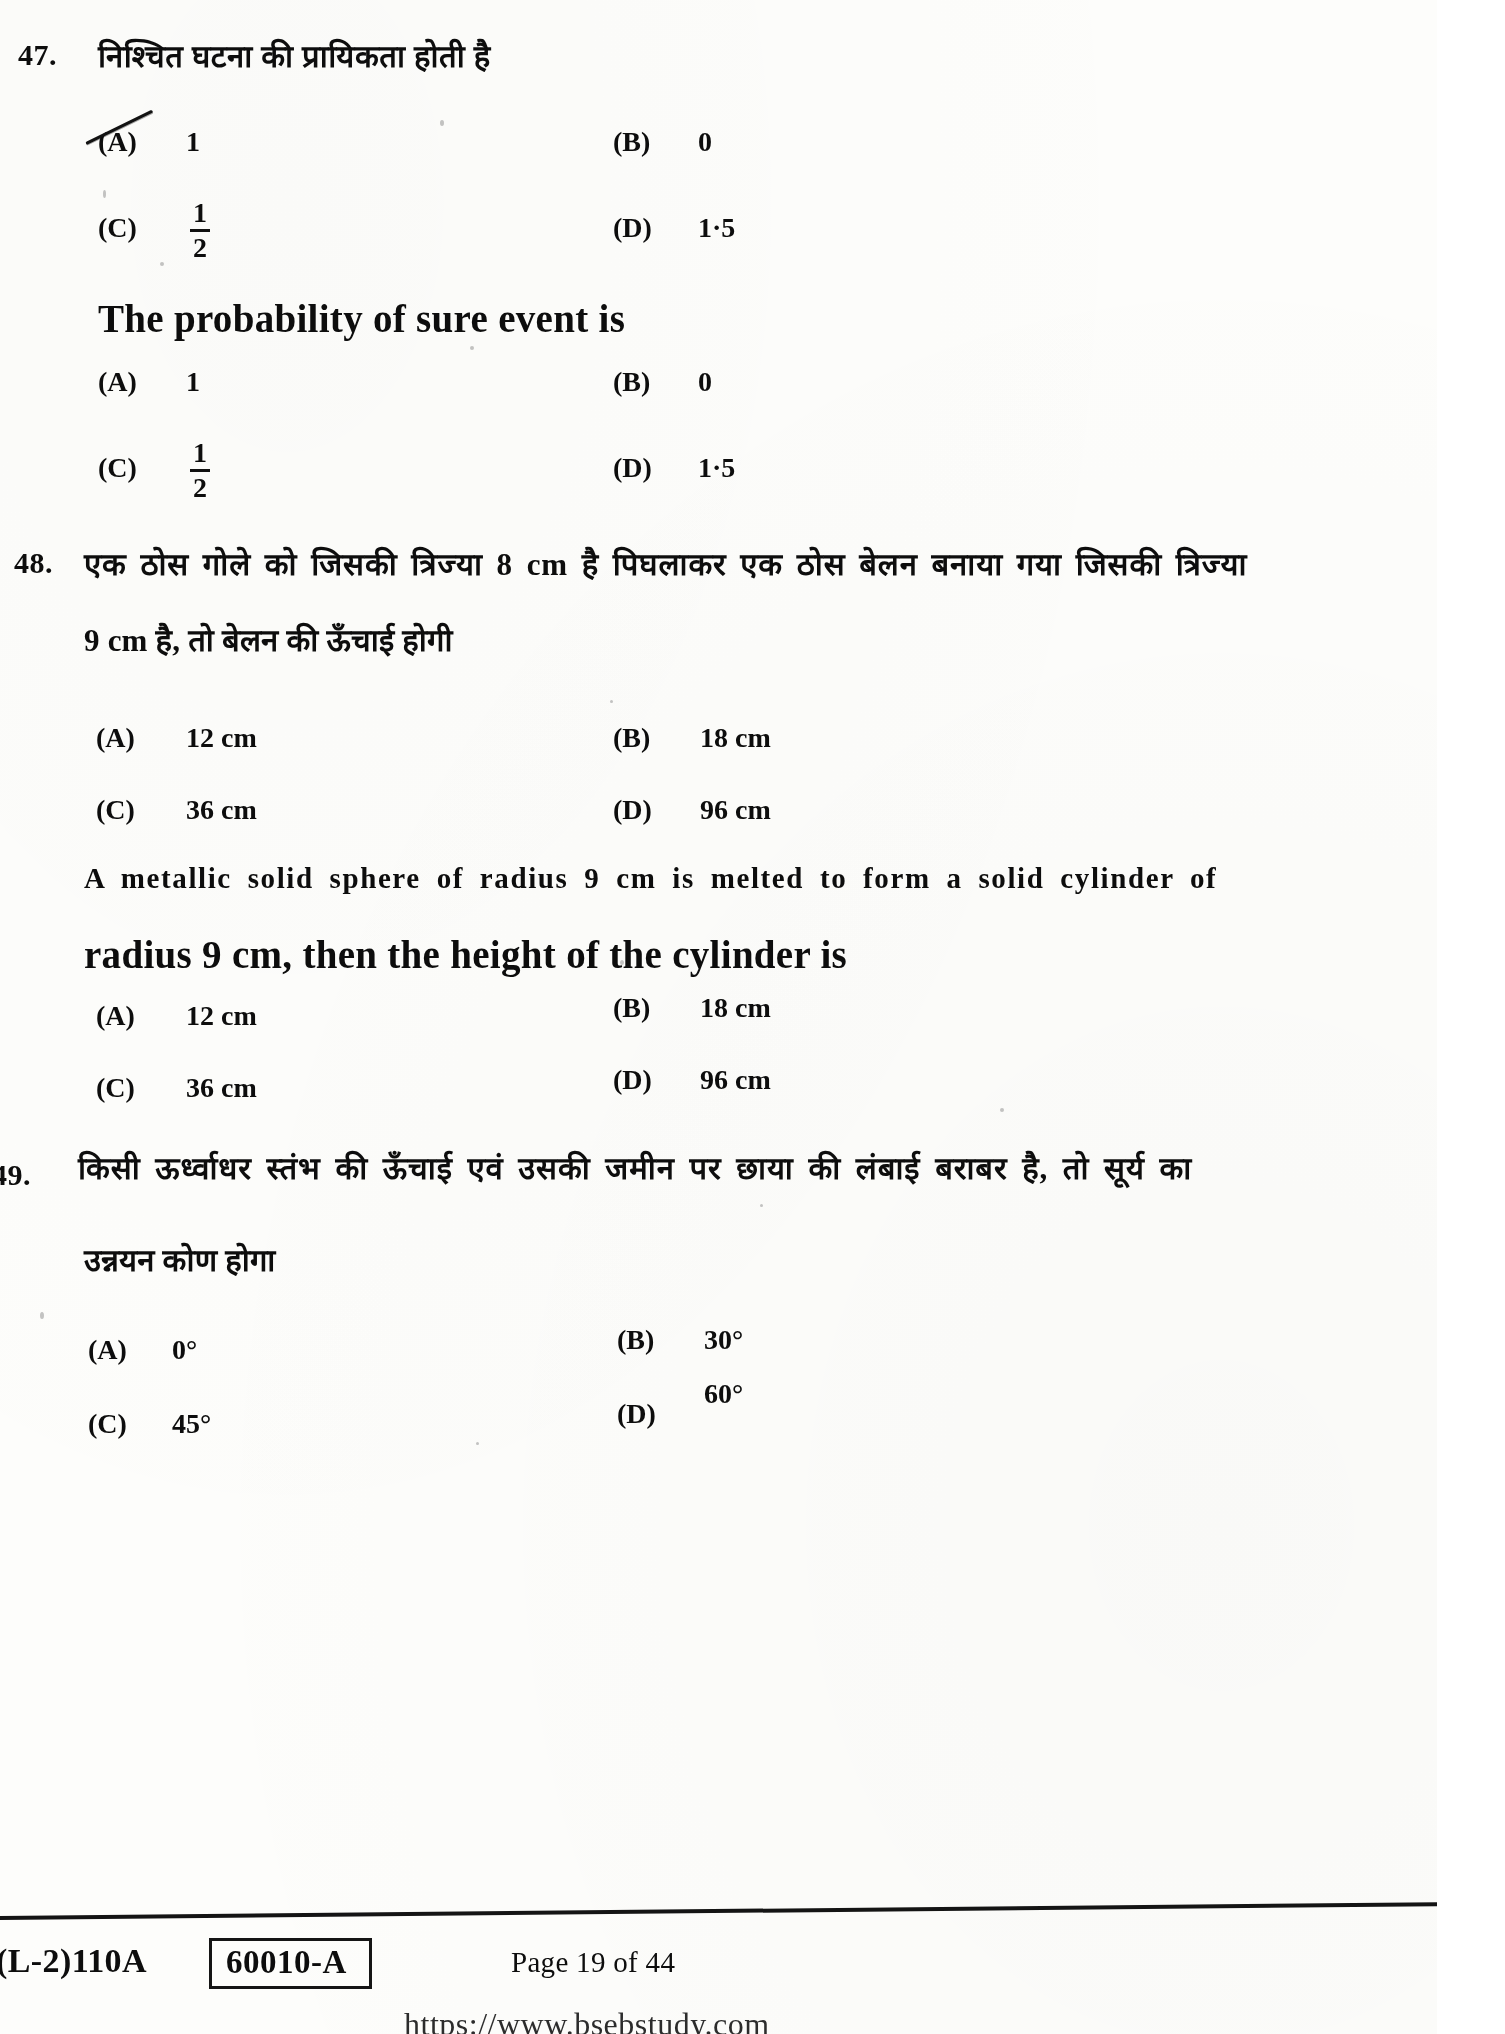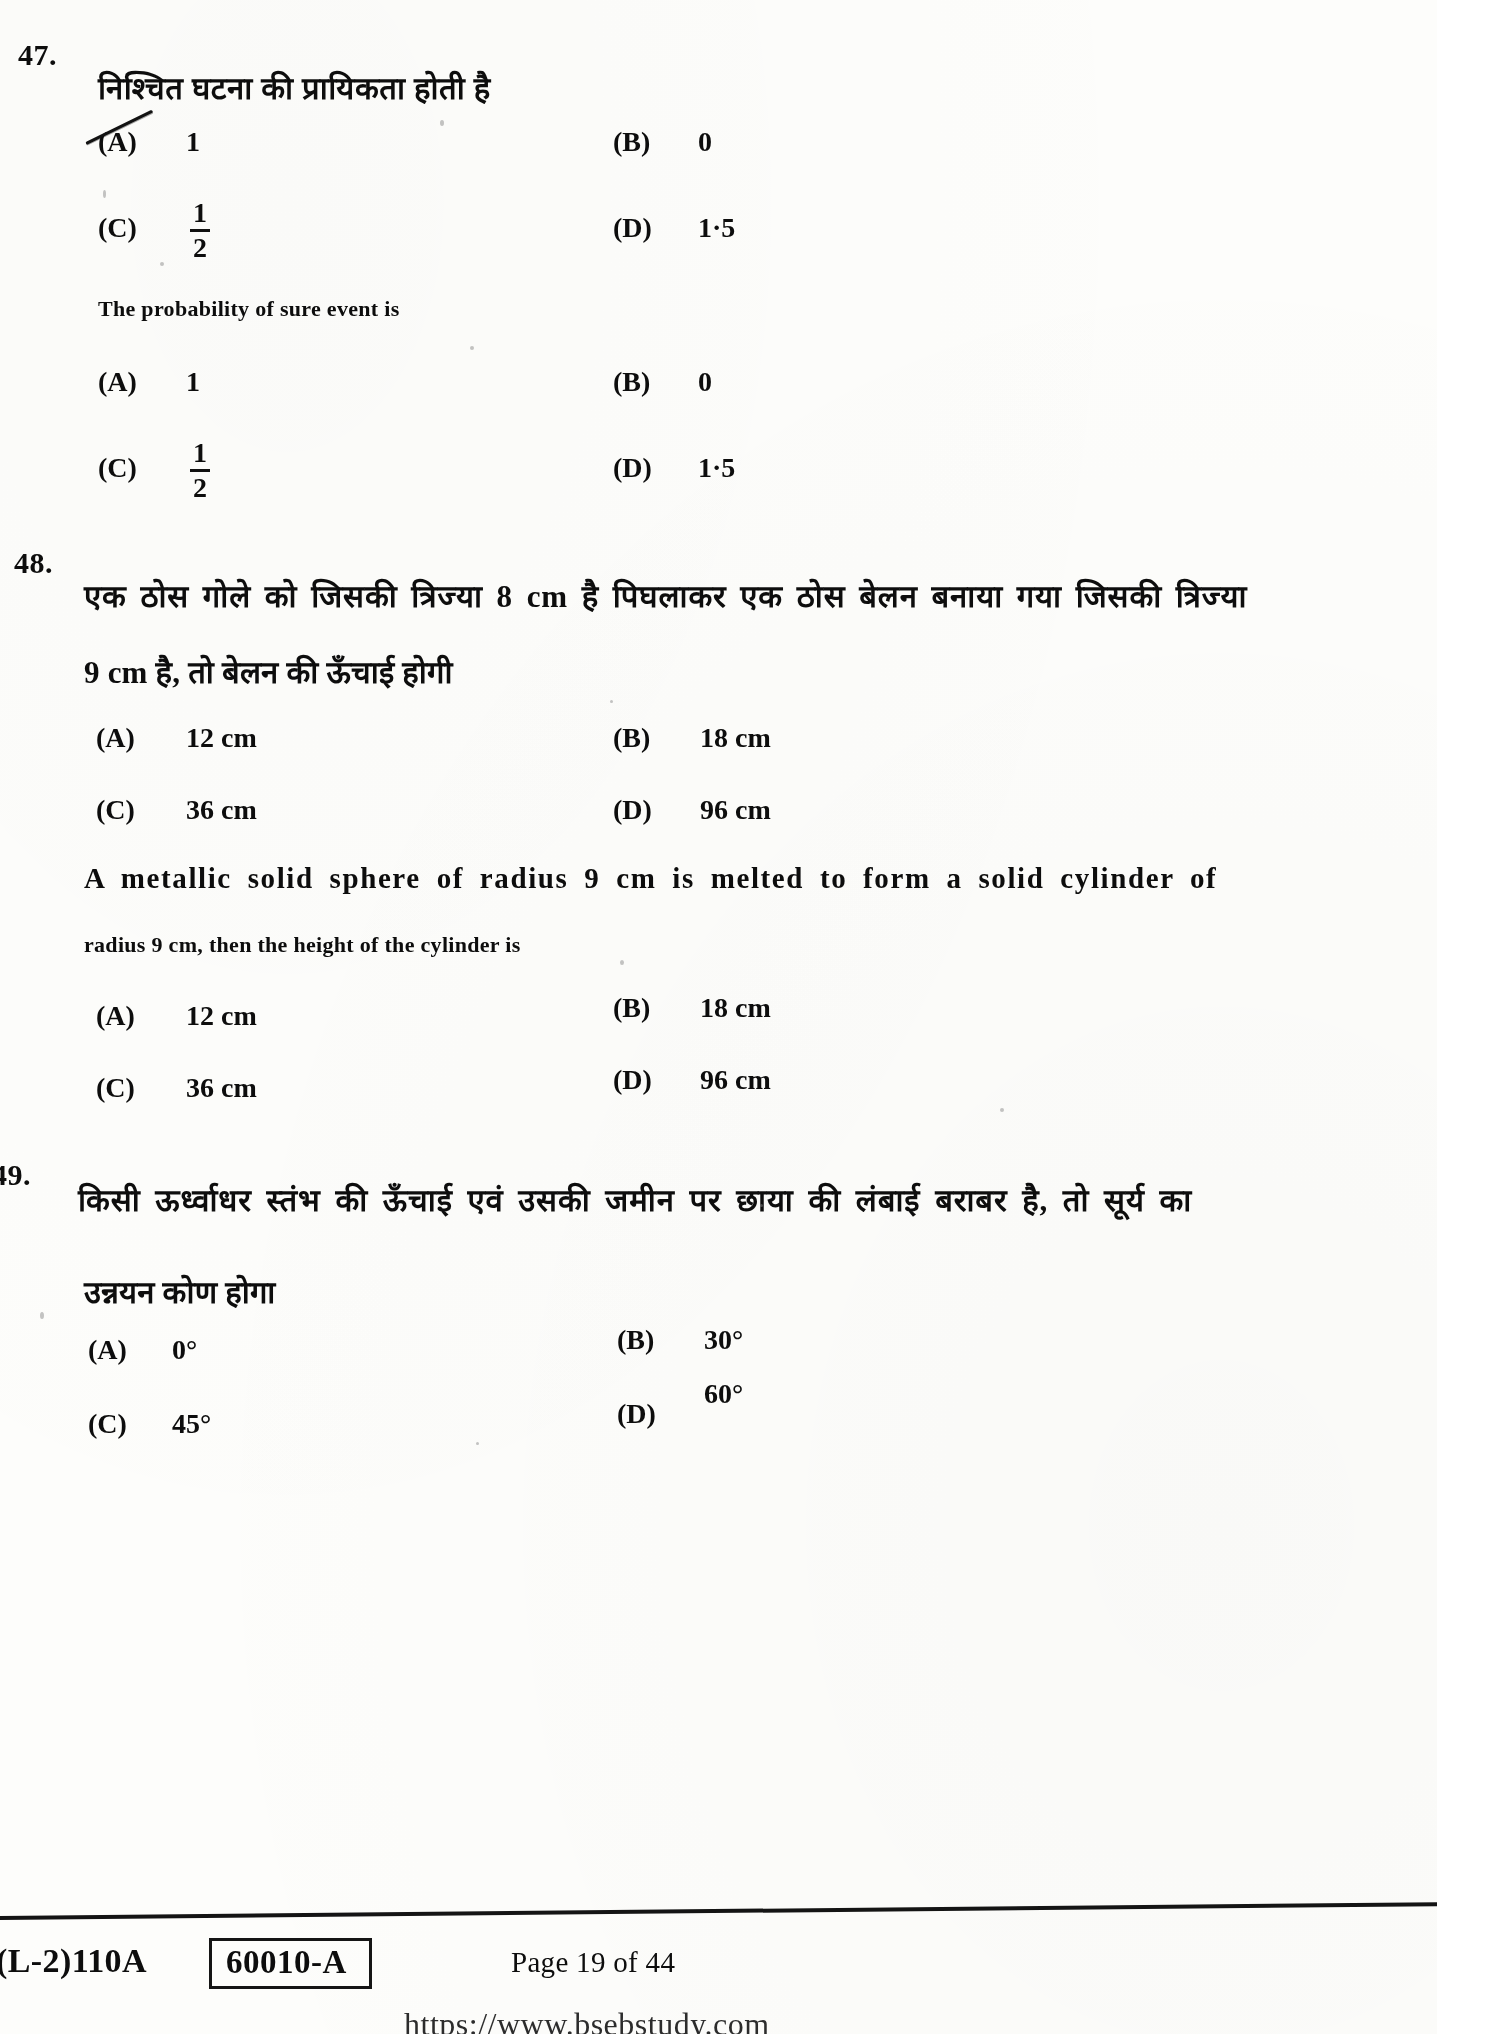--- a/index.html
+++ b/index.html
@@ -30,29 +30,28 @@
     font-size: 30px;
     letter-spacing: 0.5px;
   }
 
   .hindi {
     font-family: "Liberation Serif", "DejaVu Serif", serif;
     font-size: 31px;
     font-weight: 600;
     white-space: nowrap;
     letter-spacing: 0.2px;
-    margin-top: 32px;
   }
   .hindi-wide {
     letter-spacing: 0.6px;
   }
 
   .eng {
     font-family: "Liberation Serif", "DejaVu Serif", serif;
-    font-size: 22px;
+    font-size: 39px;
     font-weight: 600;
     white-space: nowrap;
     letter-spacing: 0.3px;
     text-align: right;
   }
   .eng-just {
     font-weight: 600;
     font-size: 29px;
     letter-spacing: 1.6px;
     word-spacing: 7px;

